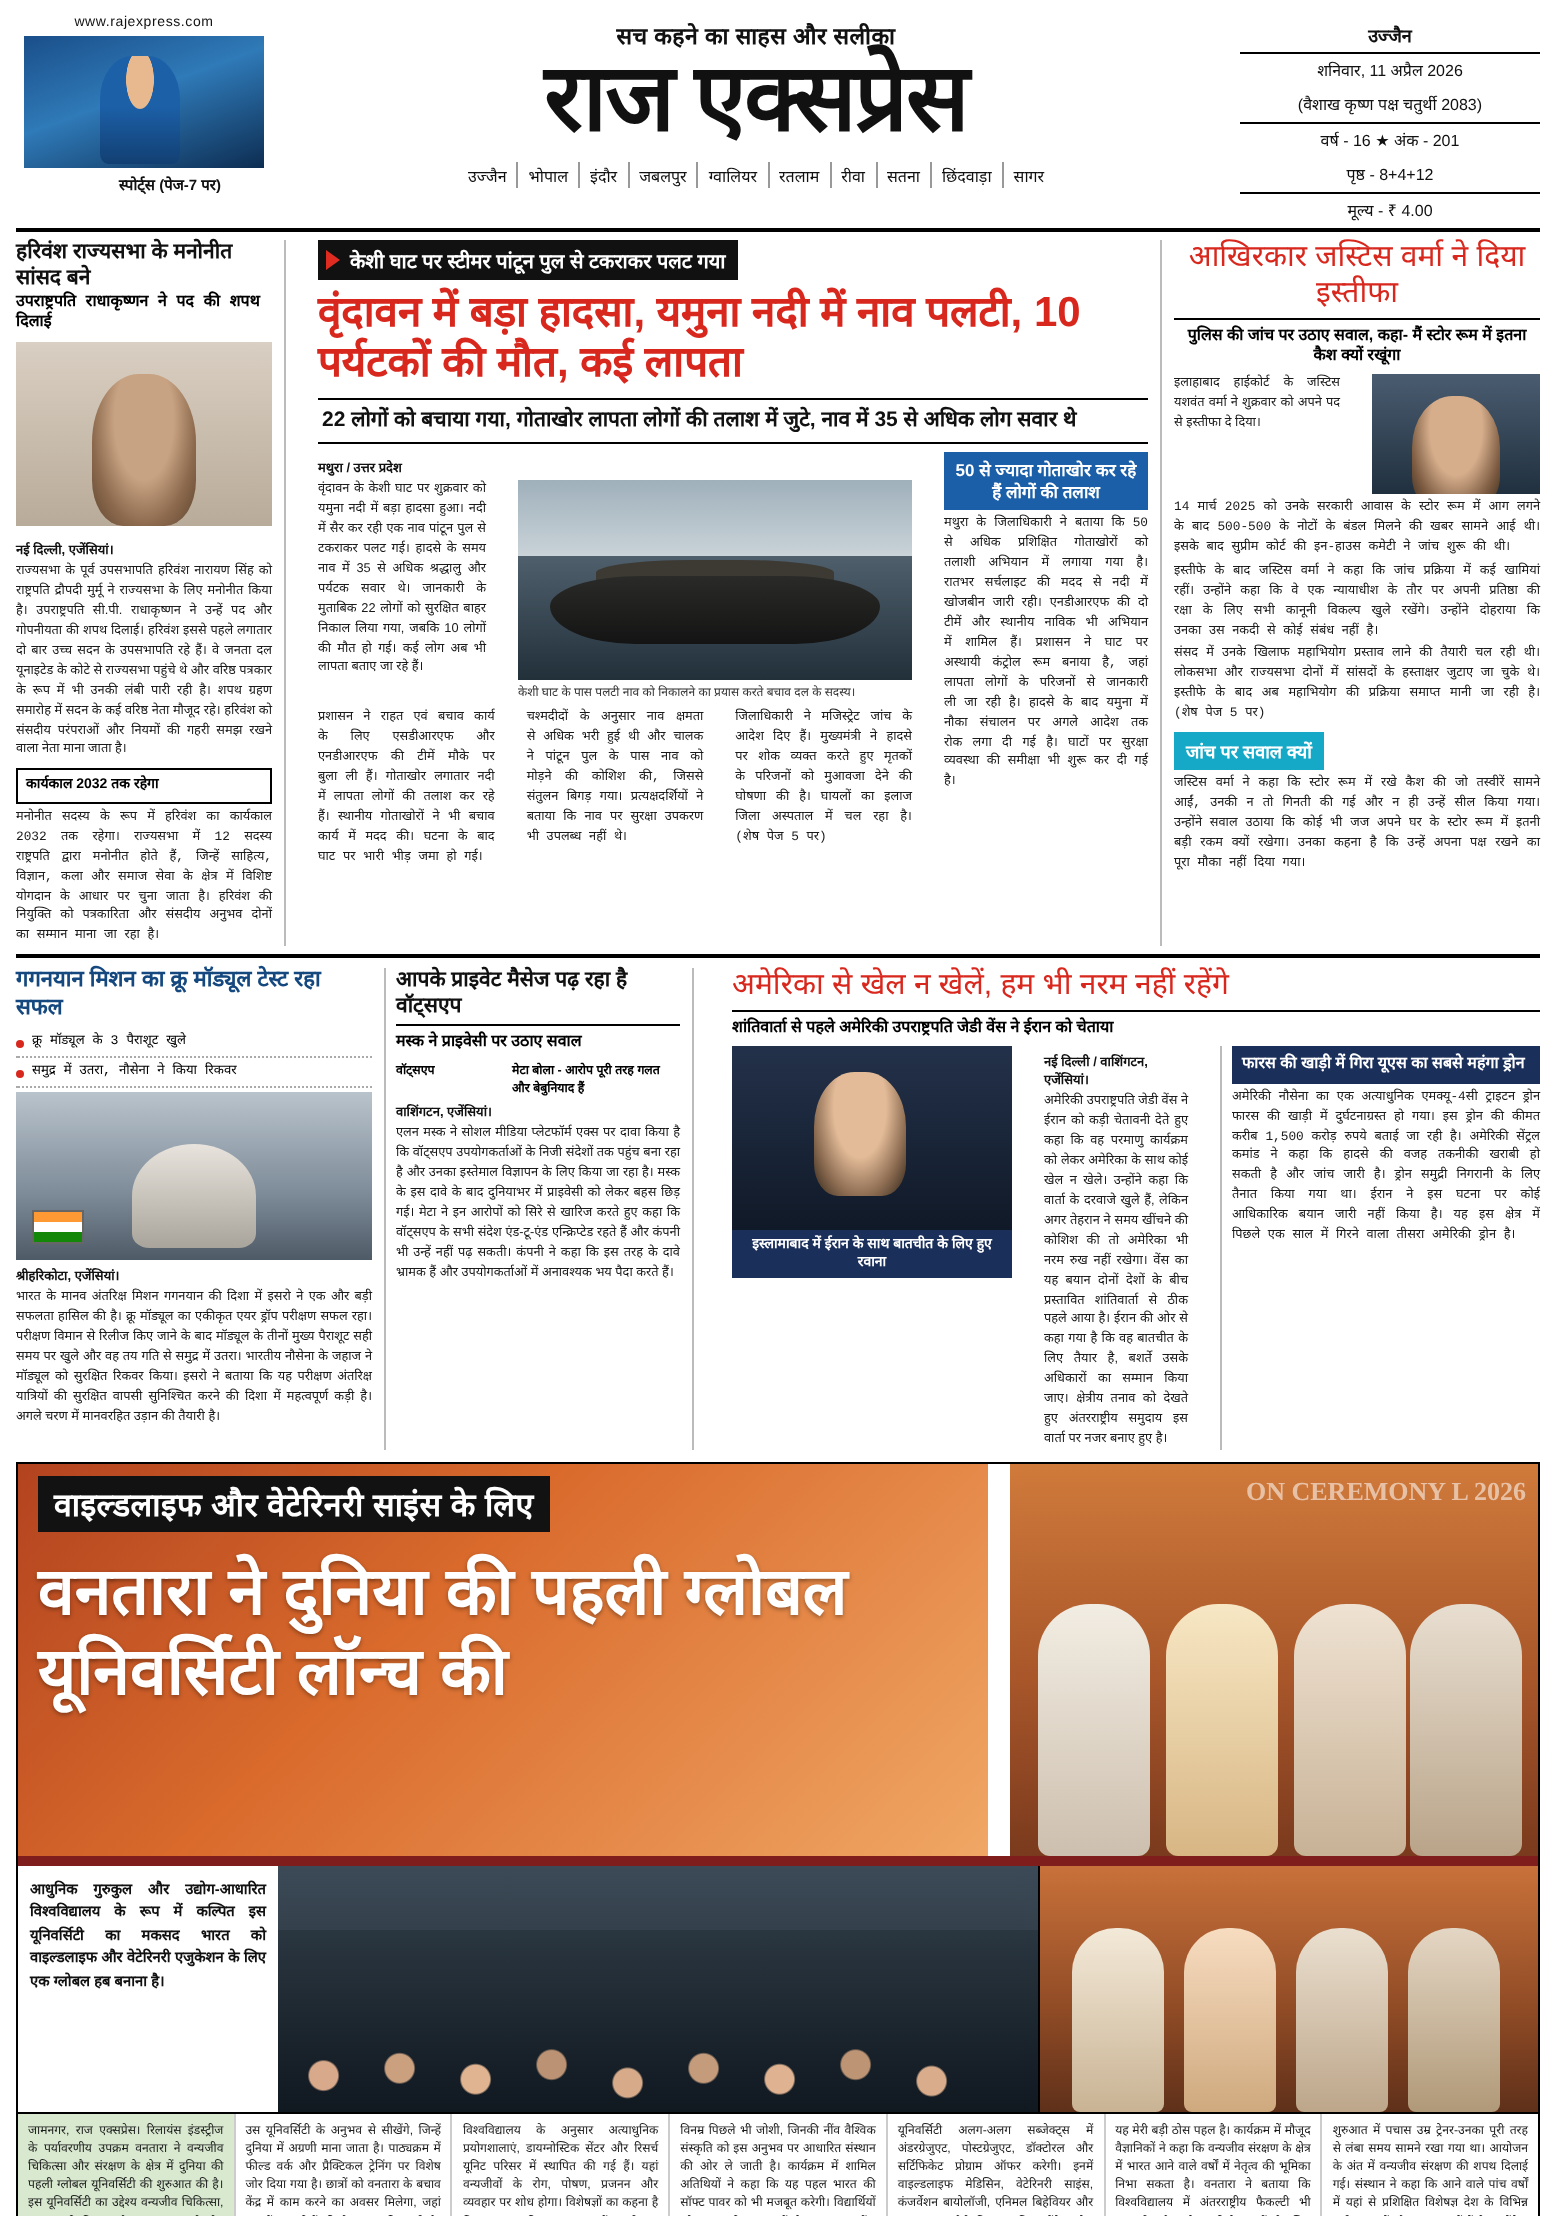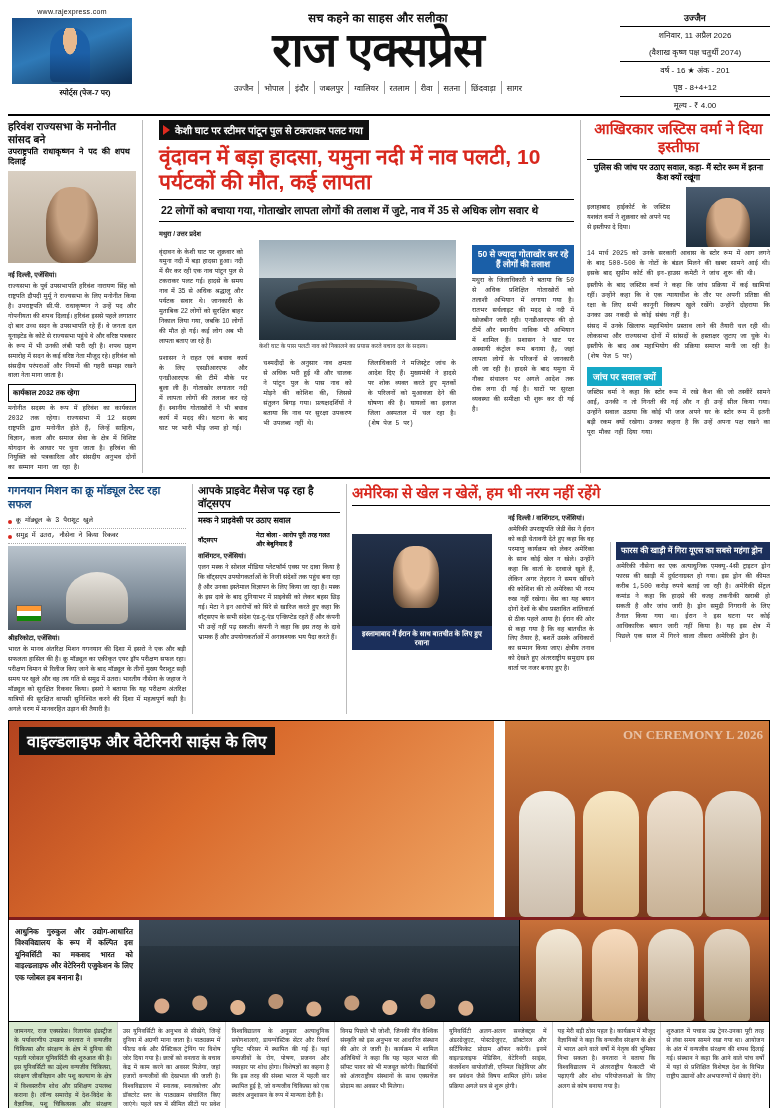--- a/index.html
+++ b/index.html
@@ -137,21 +137,21 @@
     padding: 3px 6px; display: inline-block;
   }
   .badge-dark {
     background: #1b2f5b; color: #fff; font-size: 8px; font-weight: bold;
     padding: 4px 5px; line-height: 1.3;
   }
   .kicker-box {
     border: 1px solid #000; padding: 3px 4px; font-size: 7px; font-weight: bold;
     line-height: 1.35;
   }
-  .red-head { color: #d8271d; font-size: 15px; font-weight: bold; line-height: 1.2; }
+  .red-head { color: #d8271d; font-size: 15px; font-weight: normal; line-height: 1.2; }
   .blue-head { color: #14487e; font-size: 11px; font-weight: bold; line-height: 1.25; }
 
   .sq-photo {
     width: 100%; height: 74px;
     background: linear-gradient(180deg,#4a5c70,#20303f);
     position: relative; overflow: hidden;
   }
   .sq-photo.person:after {
     content: ""; position: absolute; left: 50%; top: 18%; transform: translateX(-50%);
     width: 44px; height: 56px; border-radius: 46% 46% 28% 28%;
@@ -219,21 +219,21 @@
   }
   .fig1 { left: 14px; background: linear-gradient(180deg,#f2ede3,#cdbfae); }
   .fig2 { left: 78px; background: linear-gradient(180deg,#f7e7c4,#d8b684); }
   .fig3 { left: 142px; background: linear-gradient(180deg,#efe2d2,#c8b296); }
   .fig4 { left: 200px; background: linear-gradient(180deg,#e8ded0,#b9a489); }
   .feature-right .watermark {
     position: absolute; right: 6px; top: 6px; font-size: 13px; color: rgba(255,255,255,.55);
     font-weight: bold; text-align: right; line-height: 1.2;
   }
 
-  .feature-mid { display: flex; border-top: 3px solid #7f1d1d; height: 104px; }
+  .feature-mid { display: flex; border-top: 5px solid #7f1d1d; height: 128px; }
   .fm-text {
     width: 130px; padding: 6px; font-size: 7.4px; line-height: 1.55; font-weight: bold;
     color: #111; text-align: justify;
   }
   .fm-photo {
     flex: 1; background: linear-gradient(180deg,#3c4a57 0%,#1d262e 100%);
     position: relative; overflow: hidden;
   }
   .crowd {
     position: absolute; bottom: 0; left: 0; right: 0; height: 74%;
@@ -261,21 +261,21 @@
   .fb-col {
     flex: 1; padding: 4px 5px; font-size: 6.1px; line-height: 1.5;
     text-align: justify; color: #1a1a1a; border-right: 1px solid #ccc;
   }
   .fb-col:last-child { border-right: none; }
   .fb-col.green { background: #d8e9cf; }
 
   .tiny-label { font-size: 6.2px; font-weight: bold; }
   .center { text-align: center; }
   .mt2 { margin-top: 2px; font-family: Liberation Mono, monospace; } .mt4 { margin-top: 4px; }
-  .flexrow { display: flex; gap: 16px; align-items: center; }
+  .flexrow { display: flex; gap: 16px; }
   .caption { font-size: 6px; padding: 2px 0; color: #333; }
   .bullet-list { font-size: 6.6px; line-height: 1.55; }
   .bullet-list div { padding: 2px 0 2px 8px; position: relative; border-bottom: 1px dotted #aaa; }
   .bullet-list div:before {
     content: ""; position: absolute; left: 0; top: 6px; width: 4px; height: 4px;
     background: #d8271d; border-radius: 50%;
   }
 </style>
 </head>
 <body>
@@ -300,21 +300,21 @@
         <span>रतलाम</span>
         <span>रीवा</span>
         <span>सतना</span>
         <span>छिंदवाड़ा</span>
         <span>सागर</span>
       </div>
     </div>
     <div class="mast-right">
       <div class="city">उज्जैन</div>
       <div class="row">शनिवार, 11 अप्रैल 2026</div>
-      <div class="row noline">(वैशाख कृष्ण पक्ष चतुर्थी 2074)</div>
+      <div class="row noline">(वैशाख कृष्ण पक्ष चतुर्थी 2083)</div>
       <div class="row">वर्ष - 16 ★ अंक - 201</div>
       <div class="row noline">पृष्ठ - 8+4+12</div>
       <div class="row">मूल्य - ₹ 4.00</div>
     </div>
   </div>
 
   <hr class="rule">
 
   <div class="top-grid">
 
@@ -402,23 +402,24 @@
       <hr class="thin">
       <div class="mini-head">मस्क ने प्राइवेसी पर उठाए सवाल</div>
       <div class="flexrow mt4">
         <div class="tiny-label" style="width:42px">वॉट्सएप</div>
         <div class="tiny-label" style="flex:1">मेटा बोला - आरोप पूरी तरह गलत और बेबुनियाद हैं</div>
       </div>
       <div class="byline">वाशिंगटन, एजेंसियां।</div>
       <div class="body-text">एलन मस्क ने सोशल मीडिया प्लेटफॉर्म एक्स पर दावा किया है कि वॉट्सएप उपयोगकर्ताओं के निजी संदेशों तक पहुंच बना रहा है और उनका इस्तेमाल विज्ञापन के लिए किया जा रहा है। मस्क के इस दावे के बाद दुनियाभर में प्राइवेसी को लेकर बहस छिड़ गई। मेटा ने इन आरोपों को सिरे से खारिज करते हुए कहा कि वॉट्सएप के सभी संदेश एंड-टू-एंड एन्क्रिप्टेड रहते हैं और कंपनी भी उन्हें नहीं पढ़ सकती। कंपनी ने कहा कि इस तरह के दावे भ्रामक हैं और उपयोगकर्ताओं में अनावश्यक भय पैदा करते हैं।</div>
     </div>
 
-    <div class="band-col col-sep" style="flex:1;padding-left:5px">
+    <div class="band-col col-sep" style="flex:1;padding-left:19px">
       <div class="red-head">अमेरिका से खेल न खेलें, हम भी नरम नहीं रहेंगे</div>
       <hr class="thin">
+      <div class="mini-head">शांतिवार्ता से पहले अमेरिकी उपराष्ट्रपति जेडी वेंस ने ईरान को चेताया</div>
       <div class="flexrow mt4">
         <div style="width:140px">
           <div class="vance-photo"></div>
           <div class="cap-bar">इस्लामाबाद में ईरान के साथ बातचीत के लिए हुए रवाना</div>
         </div>
         <div style="flex:1">
           <div class="byline">नई दिल्ली / वाशिंगटन, एजेंसियां।</div>
           <div class="body-text">अमेरिकी उपराष्ट्रपति जेडी वेंस ने ईरान को कड़ी चेतावनी देते हुए कहा कि वह परमाणु कार्यक्रम को लेकर अमेरिका के साथ कोई खेल न खेले। उन्होंने कहा कि वार्ता के दरवाजे खुले हैं, लेकिन अगर तेहरान ने समय खींचने की कोशिश की तो अमेरिका भी नरम रुख नहीं रखेगा। वेंस का यह बयान दोनों देशों के बीच प्रस्तावित शांतिवार्ता से ठीक पहले आया है। ईरान की ओर से कहा गया है कि वह बातचीत के लिए तैयार है, बशर्ते उसके अधिकारों का सम्मान किया जाए। क्षेत्रीय तनाव को देखते हुए अंतरराष्ट्रीय समुदाय इस वार्ता पर नजर बनाए हुए है।</div>
         </div>
         <div style="width:160px" class="col-sep">
@@ -428,20 +429,21 @@
           </div>
         </div>
       </div>
     </div>
   </div>
 
   <div class="feature">
     <div class="feature-top">
       <div class="feature-left">
         <div class="banner">वाइल्डलाइफ और वेटेरिनरी साइंस के लिए</div>
+        <h1>वनतारा ने दुनिया की पहली ग्लोबल यूनिवर्सिटी लॉन्च की</h1>
       </div>
       <div class="feature-right">
         <div class="watermark">ON CEREMONY
 L 2026</div>
         <div class="fig fig1"></div>
         <div class="fig fig2"></div>
         <div class="fig fig3"></div>
         <div class="fig fig4"></div>
       </div>
     </div>

